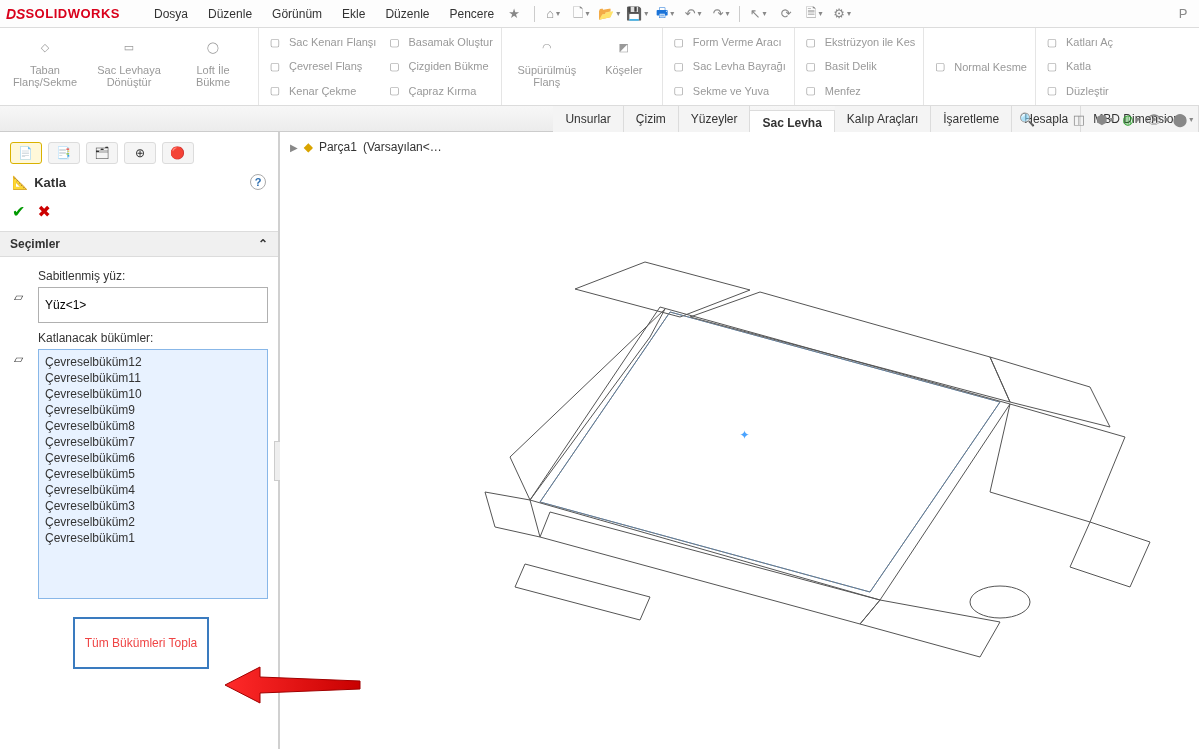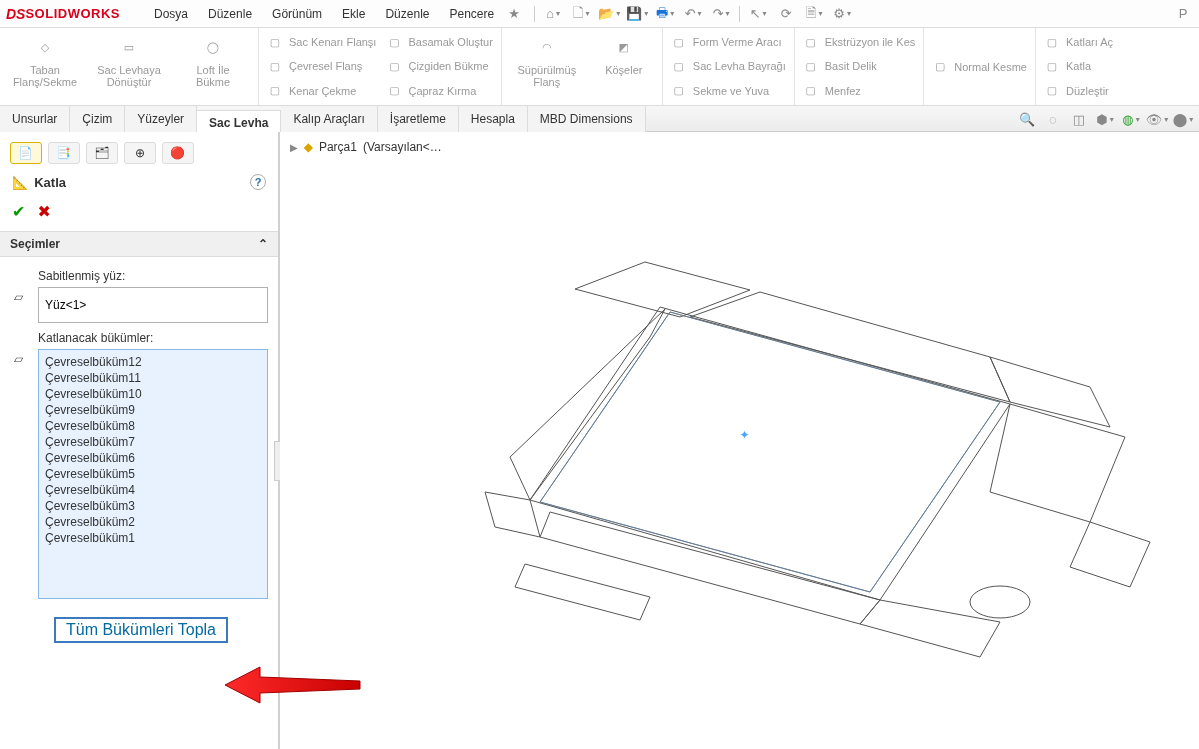--- a/index.html
+++ b/index.html
@@ -123,20 +123,21 @@
   }
   
   .cm-tabs {
     display: flex;
     align-items: center;
     height: 26px;
     background: linear-gradient(#f7f7f7,#ececec);
     border-bottom: 1px solid #ccc;
     padding-left: 0;
     position: relative;
+    justify-content: flex-end;
   }
   .cm-tab {
     padding: 0 12px;
     height: 26px;
     display: flex;
     align-items: center;
     border-right: 1px solid #dcdcdc;
     color: #333;
     cursor: pointer;
     background: #f4f4f4;
@@ -239,25 +240,25 @@
     border: 1px solid #88b7e8;
     background: #e8f2ff;
     padding: 4px 6px;
     font-size: 12px;
     min-height: 250px;
   }
   .pm-listbox div { padding: 1px 0; color:#333; }
   .pm-btn {
     margin: 18px auto 0 auto;
     display:block;
-    padding: 2px 10px;
+    padding: 17px 10px;
     border: 2px solid #3a7bbf;
     background: #fff;
-    color:#0369a1;
-    font-size: 16px;
+    color:#ef4444;
+    font-size: 12px;
     cursor:pointer;
   }
   .canvas {
     flex:1;
     position: relative;
     background:#fff;
     overflow:hidden;
   }
   .breadcrumb {
     position:absolute;

